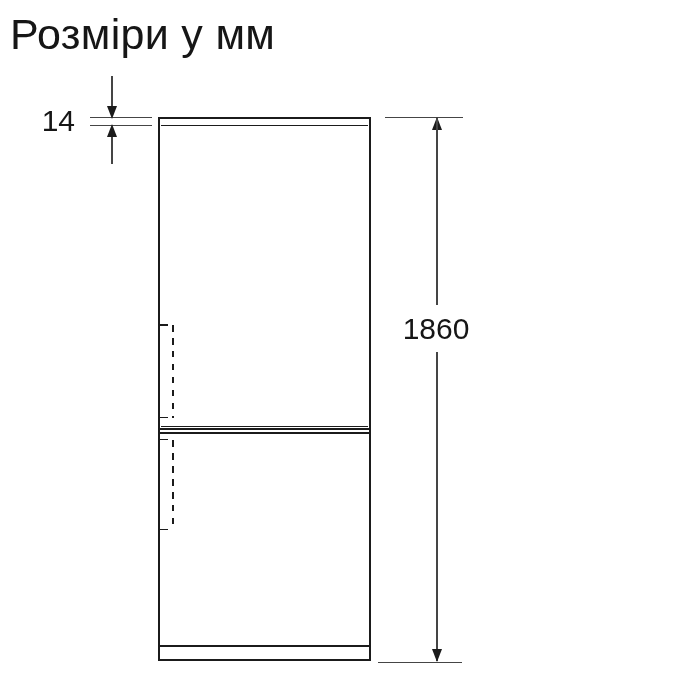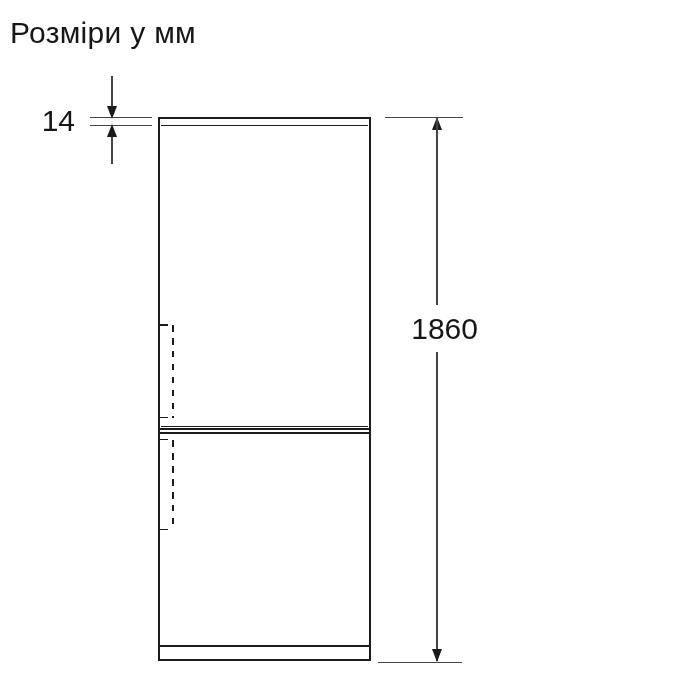--- a/index.html
+++ b/index.html
@@ -10,22 +10,22 @@
   .canvas {
     position: relative;
     width: 700px;
     height: 700px;
     background: var(--color-background, #ffffff);
     overflow: hidden;
   }
   .title {
     position: absolute;
     left: 10px;
-    top: 16px;
-    font-size: 30px;
+    top: 10px;
+    font-size: 43px;
     line-height: 1.15;
     color: var(--color-text, #161616);
     letter-spacing: 0.3px;
     white-space: nowrap;
   }
   
   .ln {
     position: absolute;
     background: var(--color-line, #1b1b1b);
   }
@@ -56,21 +56,21 @@
   .arrow.up   { border-bottom: 13px solid var(--color-line, #1b1b1b); }
   .arrow.down { border-top:    13px solid var(--color-line, #1b1b1b); }
   .dim-label {
     position: absolute;
     font-size: 30px;
     line-height: 30px;
     color: var(--color-text, #161616);
     white-space: nowrap;
   }
   .right  { text-align: right; }
-  .center { text-align: right; }
+  .center { text-align: center; }
 </style>
 </head>
 <body>
 
 <div class="canvas">
 
   <div class="title">Розміри у мм</div>
 
   <div class="ln" style="left:158px; top:117px; width:213px; height:2.4px;"></div>
   <div class="ln" style="left:158px; top:117px; width:2px; height:544px;"></div>

